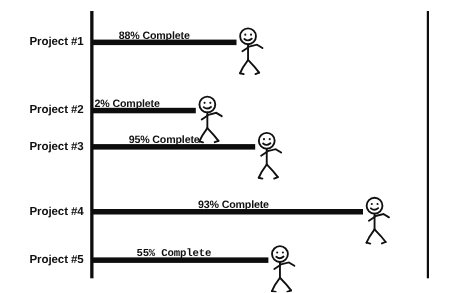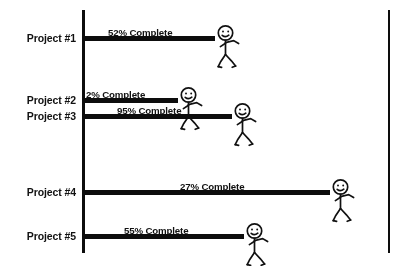--- a/index.html
+++ b/index.html
@@ -86,21 +86,21 @@
 
 <div id="chart-root" style="background: rgb(255, 255, 255);">
 
   <div class="axis-line" id="left-axis" style="background: rgb(13, 13, 13);"></div>
   <div class="axis-line" id="right-border" style="background: rgb(13, 13, 13);"></div>
 
   <div id="rows-container">
       <div class="row" style="top: 14px;">
         <div class="row-label" style="top: 18px;">Project #1</div>
         <div class="bar" style="top: 22px; width: 132px; background: rgb(13, 13, 13);"></div>
-        <div class="bar-caption" style="left: 108px; top: 13px; color: rgb(17, 17, 17);">52% Complete</div>
+        <div class="bar-caption" style="left: 108px; top: 13px; color: rgb(17, 17, 17);">88% Complete</div>
         <div class="figure" style="left: 213px; top: 11px;">
           <svg viewBox="0 0 30 44" xmlns="http://www.w3.org/2000/svg">
             <g fill="none" stroke="#111111" stroke-width="1.7" stroke-linecap="round">
               <circle cx="12.5" cy="8" r="7.2"></circle>
               <circle cx="10" cy="6.5" r="0.95" fill="#111111" stroke="none"></circle>
               <circle cx="15.2" cy="6.5" r="0.95" fill="#111111" stroke="none"></circle>
               <path d="M9.2 10.4 Q12.4 13.1 15.8 10.2"></path>
               <path d="M12.5 15.3 L12.5 29.5"></path>
               <path d="M12.5 18.2 L7.4 21.6"></path>
               <path d="M12.5 17.6 L20.6 15.6 L25.6 18.6"></path>
@@ -127,21 +127,21 @@
               <path d="M12.5 18.2 L7.4 21.6"></path>
               <path d="M12.5 17.6 L20.6 15.6 L25.6 18.6"></path>
               <path d="M12.5 29.5 L7.8 36.4 L5.2 41.6"></path>
               <path d="M12.5 29.5 L18.4 35.8 L22.6 41.0"></path>
               <path d="M5.2 41.6 L8.6 42.4"></path>
               <path d="M22.6 41.0 L19.2 42.3"></path>
             </g>
           </svg>
         </div>
       </div>
-      <div class="row" style="top: 92px;">
+      <div class="row" style="top: 109px;">
         <div class="row-label" style="top: 18px;">Project #3</div>
         <div class="bar" style="top: 22px; width: 149px; background: rgb(13, 13, 13);"></div>
         <div class="bar-caption" style="left: 117px; top: 13px; color: rgb(17, 17, 17);">95% Complete</div>
         <div class="figure" style="left: 230px; top: 11px;">
           <svg viewBox="0 0 30 44" xmlns="http://www.w3.org/2000/svg">
             <g fill="none" stroke="#111111" stroke-width="1.7" stroke-linecap="round">
               <circle cx="12.5" cy="8" r="7.2"></circle>
               <circle cx="10" cy="6.5" r="0.95" fill="#111111" stroke="none"></circle>
               <circle cx="15.2" cy="6.5" r="0.95" fill="#111111" stroke="none"></circle>
               <path d="M9.2 10.4 Q12.4 13.1 15.8 10.2"></path>
@@ -152,21 +152,21 @@
               <path d="M12.5 29.5 L18.4 35.8 L22.6 41.0"></path>
               <path d="M5.2 41.6 L8.6 42.4"></path>
               <path d="M22.6 41.0 L19.2 42.3"></path>
             </g>
           </svg>
         </div>
       </div>
       <div class="row" style="top: 168px;">
         <div class="row-label" style="top: 18px;">Project #4</div>
         <div class="bar" style="top: 22px; width: 247px; background: rgb(13, 13, 13);"></div>
-        <div class="bar-caption" style="left: 180px; top: 13px; color: rgb(17, 17, 17);">27% Complete</div>
+        <div class="bar-caption" style="left: 180px; top: 13px; color: rgb(17, 17, 17);">93% Complete</div>
         <div class="figure" style="left: 328px; top: 11px;">
           <svg viewBox="0 0 30 44" xmlns="http://www.w3.org/2000/svg">
             <g fill="none" stroke="#111111" stroke-width="1.7" stroke-linecap="round">
               <circle cx="12.5" cy="8" r="7.2"></circle>
               <circle cx="10" cy="6.5" r="0.95" fill="#111111" stroke="none"></circle>
               <circle cx="15.2" cy="6.5" r="0.95" fill="#111111" stroke="none"></circle>
               <path d="M9.2 10.4 Q12.4 13.1 15.8 10.2"></path>
               <path d="M12.5 15.3 L12.5 29.5"></path>
               <path d="M12.5 18.2 L7.4 21.6"></path>
               <path d="M12.5 17.6 L20.6 15.6 L25.6 18.6"></path>
@@ -174,21 +174,21 @@
               <path d="M12.5 29.5 L18.4 35.8 L22.6 41.0"></path>
               <path d="M5.2 41.6 L8.6 42.4"></path>
               <path d="M22.6 41.0 L19.2 42.3"></path>
             </g>
           </svg>
         </div>
       </div>
       <div class="row" style="top: 212px;">
         <div class="row-label" style="top: 18px;">Project #5</div>
         <div class="bar" style="top: 22px; width: 161px; background: rgb(13, 13, 13);"></div>
-        <div class="bar-caption" style="left: 124px; top: 13px; color: rgb(17, 17, 17);">55% Complete</div>
+        <div class="bar-caption" style="left: 124px; top: 13px; color: rgb(17, 17, 17); font-family: Liberation Mono, monospace;">55% Complete</div>
         <div class="figure" style="left: 242px; top: 11px;">
           <svg viewBox="0 0 30 44" xmlns="http://www.w3.org/2000/svg">
             <g fill="none" stroke="#111111" stroke-width="1.7" stroke-linecap="round">
               <circle cx="12.5" cy="8" r="7.2"></circle>
               <circle cx="10" cy="6.5" r="0.95" fill="#111111" stroke="none"></circle>
               <circle cx="15.2" cy="6.5" r="0.95" fill="#111111" stroke="none"></circle>
               <path d="M9.2 10.4 Q12.4 13.1 15.8 10.2"></path>
               <path d="M12.5 15.3 L12.5 29.5"></path>
               <path d="M12.5 18.2 L7.4 21.6"></path>
               <path d="M12.5 17.6 L20.6 15.6 L25.6 18.6"></path>

